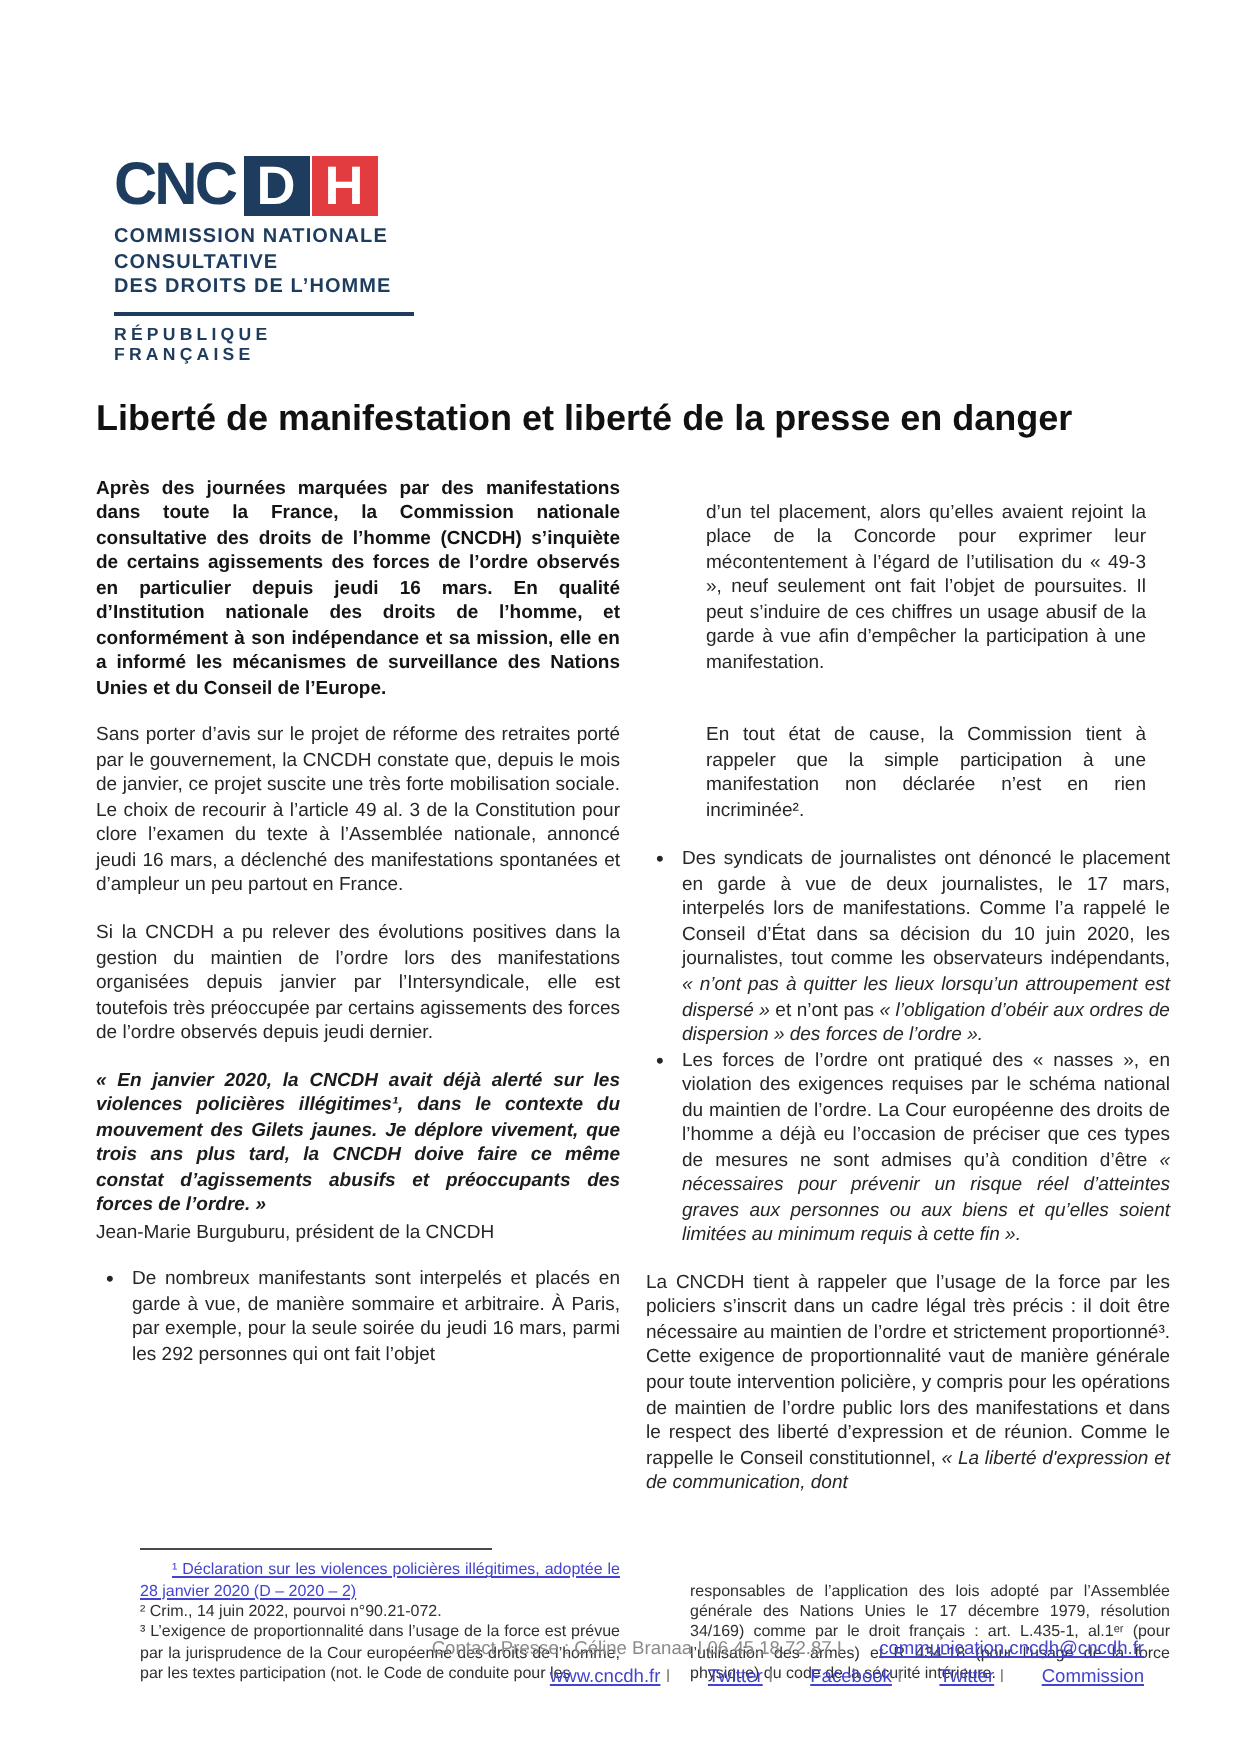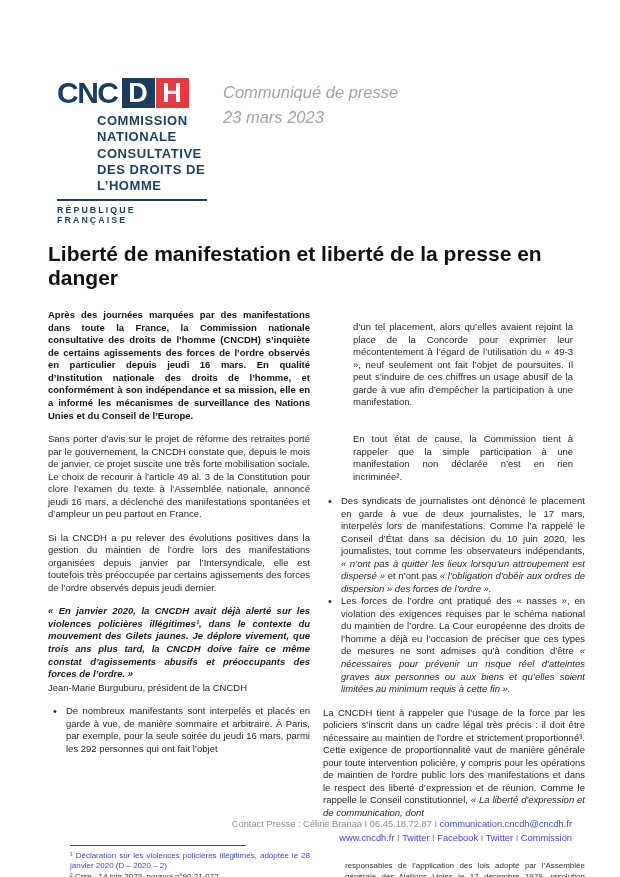--- a/index.html
+++ b/index.html
@@ -10,48 +10,48 @@
   }
   
   .hdr{display:flex;align-items:flex-start;margin:78px 0 0 57px;}
   .logo-block{width:152px;flex:0 0 auto;}
   .logo-word{display:flex;align-items:stretch;line-height:1;}
   .logo-cnc{font-size:30px;font-weight:800;color:#1d3c5e;letter-spacing:-1.5px;padding-right:3px;text-align:right;}
   .logo-sq{width:33px;display:flex;align-items:center;justify-content:center;
     font-size:27px;font-weight:800;color:#fff;margin-left:1px;}
   .logo-sq.d{background:#1d3c5e;}
   .logo-sq.h{background:#e23b40;}
-  .logo-org{margin-top:5px;font-size:13px;font-weight:600;color:#1d3c5e;
-    letter-spacing:.55px;line-height:1.25;margin-left:40px;}
+  .logo-org{margin-top:5px;font-size:10px;font-weight:600;color:#1d3c5e;
+    letter-spacing:.55px;line-height:1.25;}
   .logo-rule{width:150px;height:2px;background:#1d3c5e;margin:5px 0 4px;}
   .logo-rep{font-size:8.8px;font-weight:700;color:#1d3c5e;letter-spacing:2.1px;}
   .meta{margin-left:14px;padding-top:2px;font-size:16.5px;font-style:italic;
     color:#a3a3a3;line-height:1.5;}
   
-  .title{margin:17px 35px 0 48px;font-size:21px;font-weight:800;color:#111;}
+  .title{margin:17px 35px 0 48px;font-size:18px;font-weight:800;color:#111;}
   
   .columns{display:flex;gap:13px;margin:19px 35px 0 48px;}
   .col{width:262px;flex:0 0 auto;display:flex;flex-direction:column;height:604px;
     font-size:9.5px;line-height:1.32;text-align:justify;}
   .col p{margin:0 0 11px;}
   .p-bold{font-weight:700;color:#141414;}
   .quote{margin-left:22px;font-weight:700;font-style:italic;color:#1c1c1c;margin-bottom:1px !important;}
   .attrib{margin-left:22px;}
   .bullet{position:relative;padding-left:18px;margin:0 0 11px;}
   .bullet::before{content:"\2022";position:absolute;left:5px;top:-1px;font-size:11px;}
   .bullet.tight{margin-bottom:0;}
   .hang{padding-left:18px;margin:12px !important;}
   .gap-above{margin-top:11px !important;}
   .it{font-style:italic;}
   
   .footnotes{margin-top:auto;padding-left:22px;font-size:8px;line-height:1.3;
     text-align:justify;color:#303030;}
   .fn-rule{width:176px;border-top:1.5px solid #4a4a4a;margin:0 0 5px;}
   .footnotes p{margin:0;}
-  .link{color:#4343cf;cursor:pointer;}
+  .link{color:#4343cf;text-decoration:underline;cursor:pointer;margin-left:16px;}
   
   .footer{position:absolute;left:72px;top:817px;width:500px;font-size:9.3px;
     color:#8a8a8a;line-height:1.55;text-align:right;}
 </style>
 </head>
 <body>
 
 <div class="page">
 
   <div class="hdr">
@@ -61,24 +61,20 @@
         <span class="logo-sq d">D</span>
         <span class="logo-sq h">H</span>
       </div>
       <div class="logo-org">
         <div>COMMISSION NATIONALE</div>
         <div>CONSULTATIVE</div>
         <div>DES DROITS DE L’HOMME</div>
       </div>
       <div class="logo-rule"></div>
       <div class="logo-rep">RÉPUBLIQUE FRANÇAISE</div>
-    </div>
-    <div class="meta">
-      <div>Communiqué de presse</div>
-      <div>23 mars 2023</div>
     </div>
   </div>
 
   <div class="title">Liberté de manifestation et liberté de la presse en danger</div>
 
   <div class="columns">
 
     <div class="col">
       <p class="p-bold">Après des journées marquées par des manifestations dans toute la France, la Commission nationale consultative des droits de l’homme (CNCDH) s’inquiète de certains agissements des forces de l’ordre observés en particulier depuis jeudi 16 mars. En qualité d’Institution nationale des droits de l’homme, et conformément à son indépendance et sa mission, elle en a informé les mécanismes de surveillance des Nations Unies et du Conseil de l’Europe.</p>
       <p>Sans porter d’avis sur le projet de réforme des retraites porté par le gouvernement, la CNCDH constate que, depuis le mois de janvier, ce projet suscite une très forte mobilisation sociale. Le choix de recourir à l’article 49 al. 3 de la Constitution pour clore l’examen du texte à l’Assemblée nationale, annoncé jeudi 16 mars, a déclenché des manifestations spontanées et d’ampleur un peu partout en France.</p>

